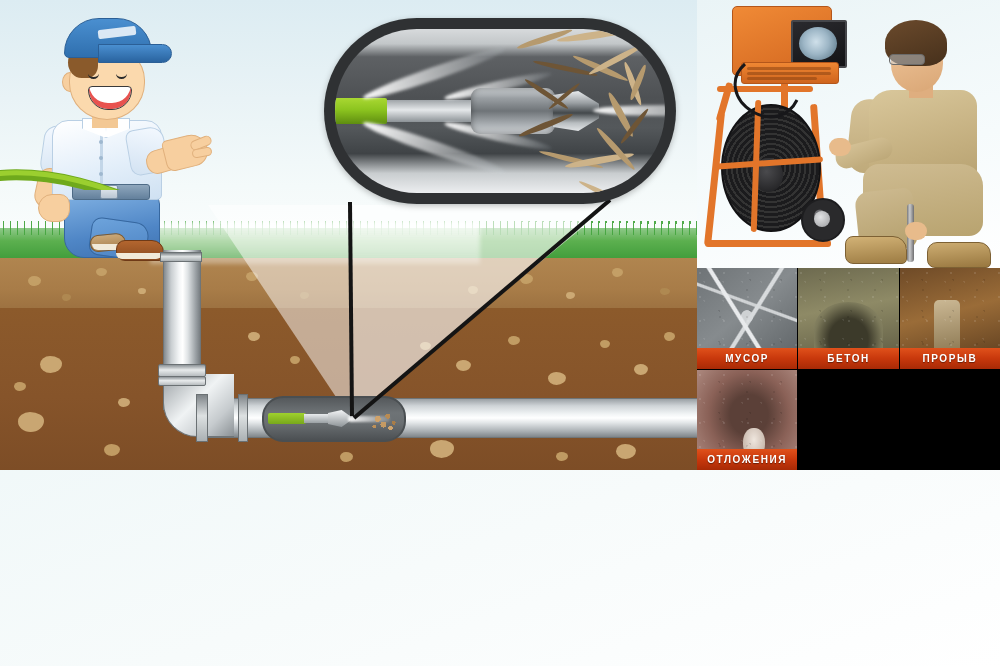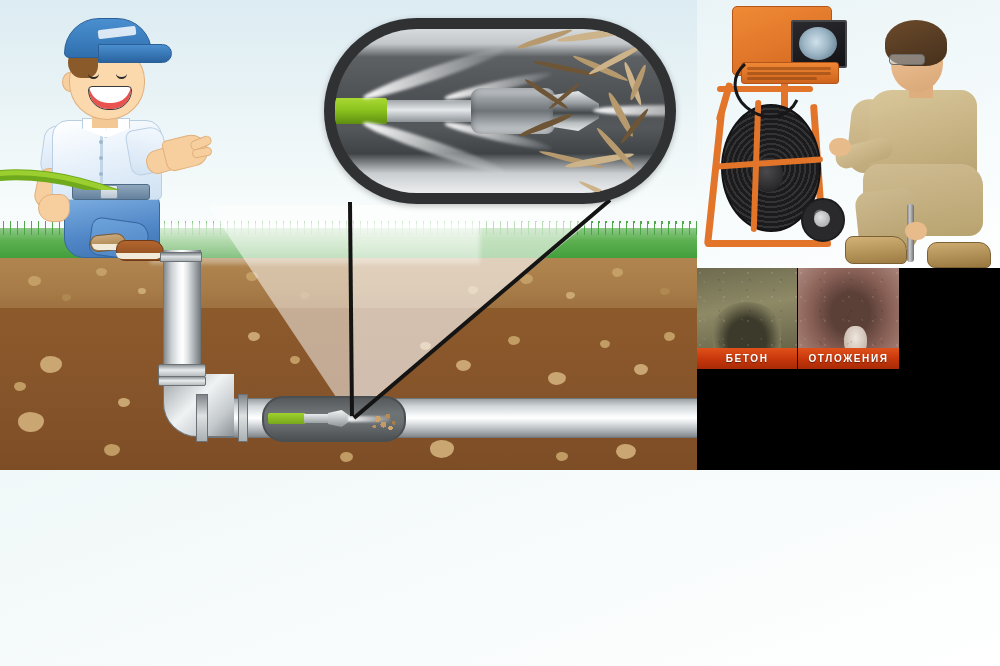--- a/index.html
+++ b/index.html
@@ -488,28 +488,38 @@
         <div class="t-neck"></div>
         <div class="t-face"></div>
         <div class="t-hair"></div>
         <div class="t-glass"></div>
       </div>
     </div>
 
     <div class="grid">
 
 
+      <div class="cell">
+        <div class="ph ph2"></div>
+        <div class="noise"></div>
+        <div class="lbl">МУСОР</div>
+      </div>
 
 
       <div class="cell">
         <div class="ph ph4"></div>
         <div class="noise"></div>
         <div class="lbl">БЕТОН</div>
       </div>
 
+      <div class="cell">
+        <div class="ph ph5"></div>
+        <div class="noise"></div>
+        <div class="lbl">ПРОРЫВ</div>
+      </div>
 
       <div class="cell">
         <div class="ph ph6"></div>
         <div class="noise"></div>
         <div class="lbl">ОТЛОЖЕНИЯ</div>
       </div>
     </div>
   </div>
 
 

